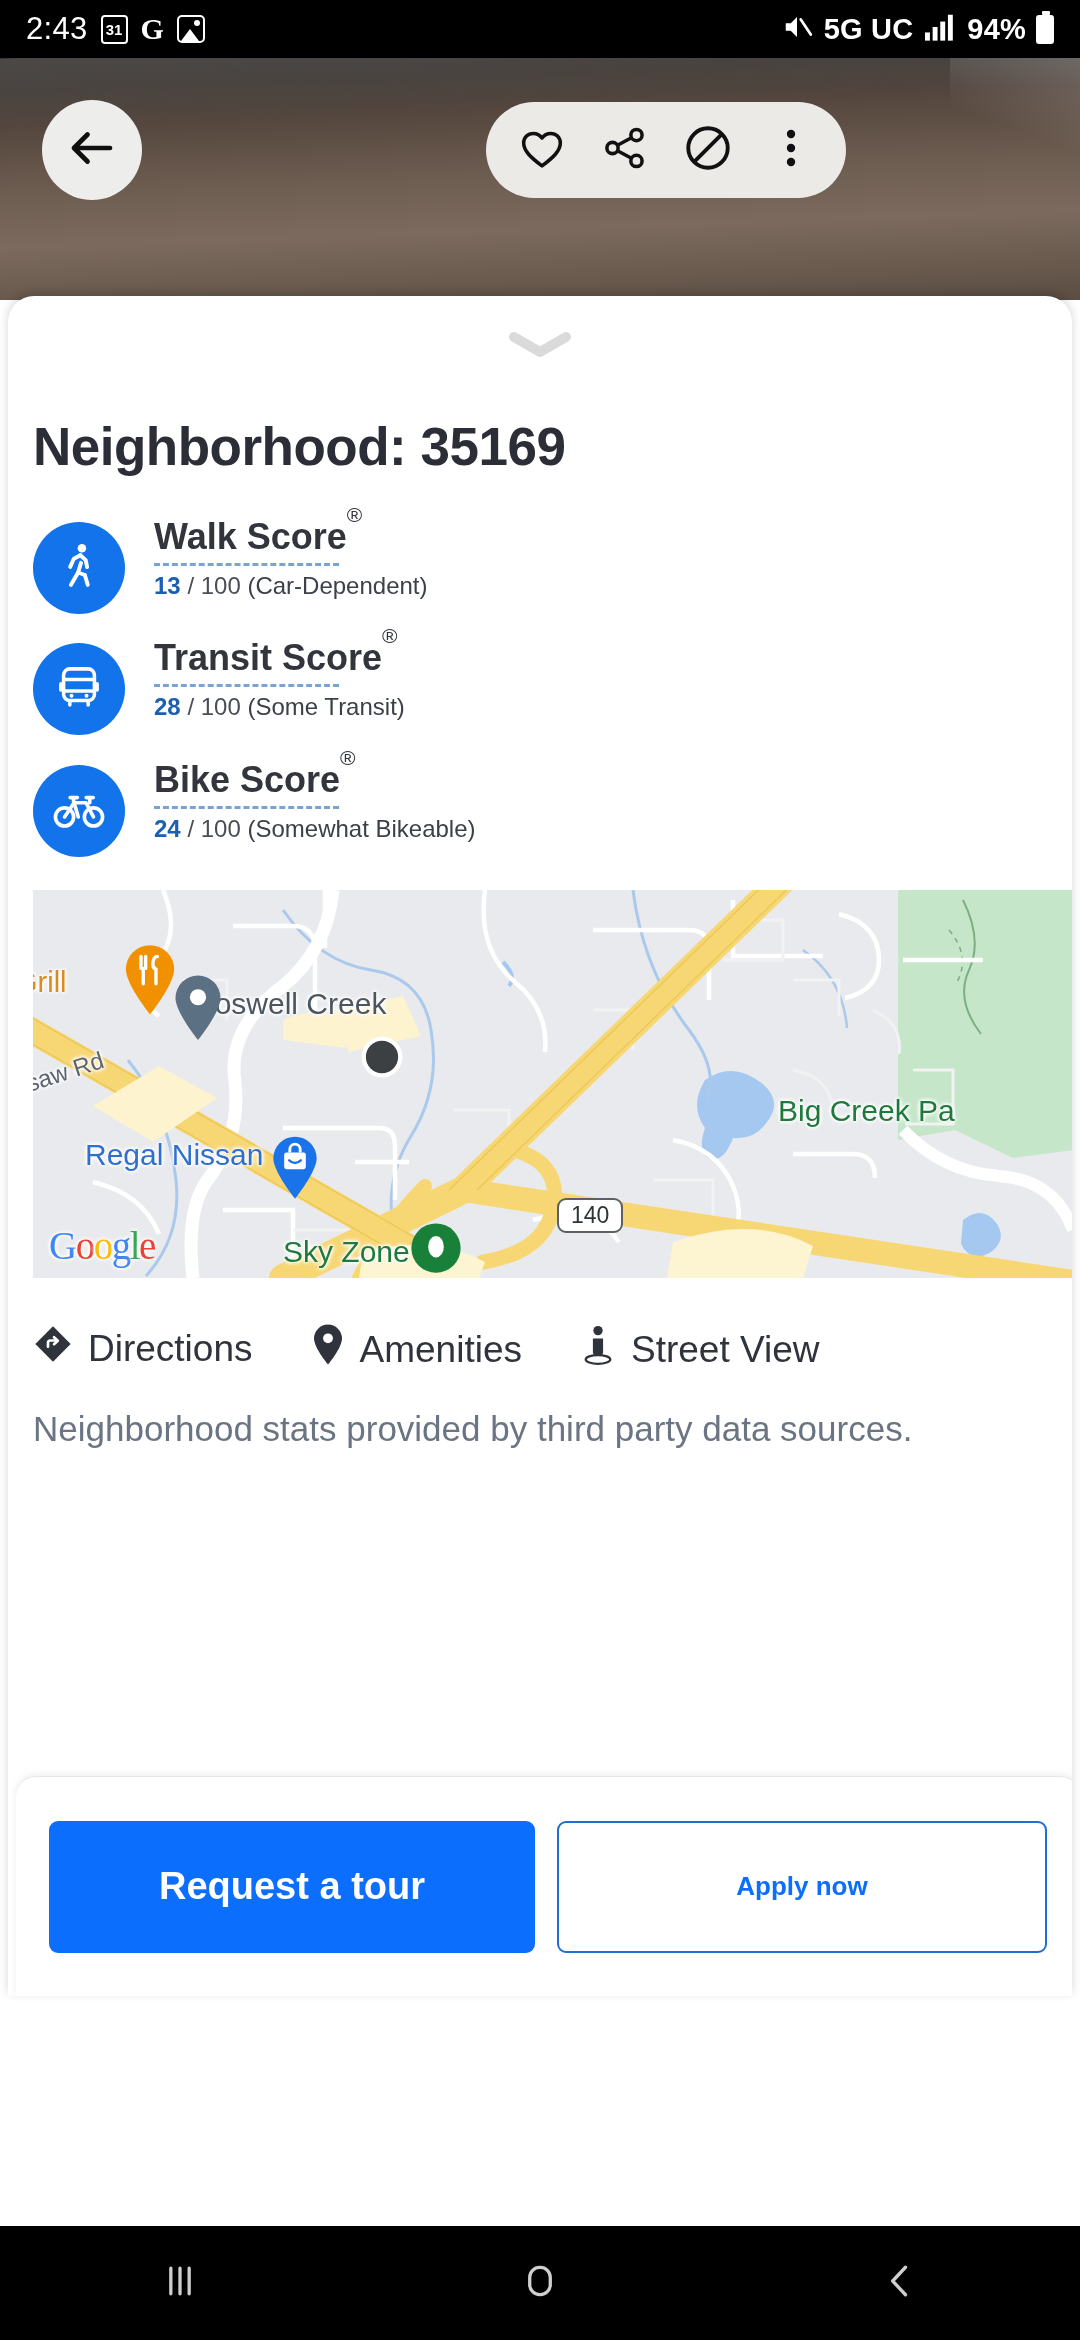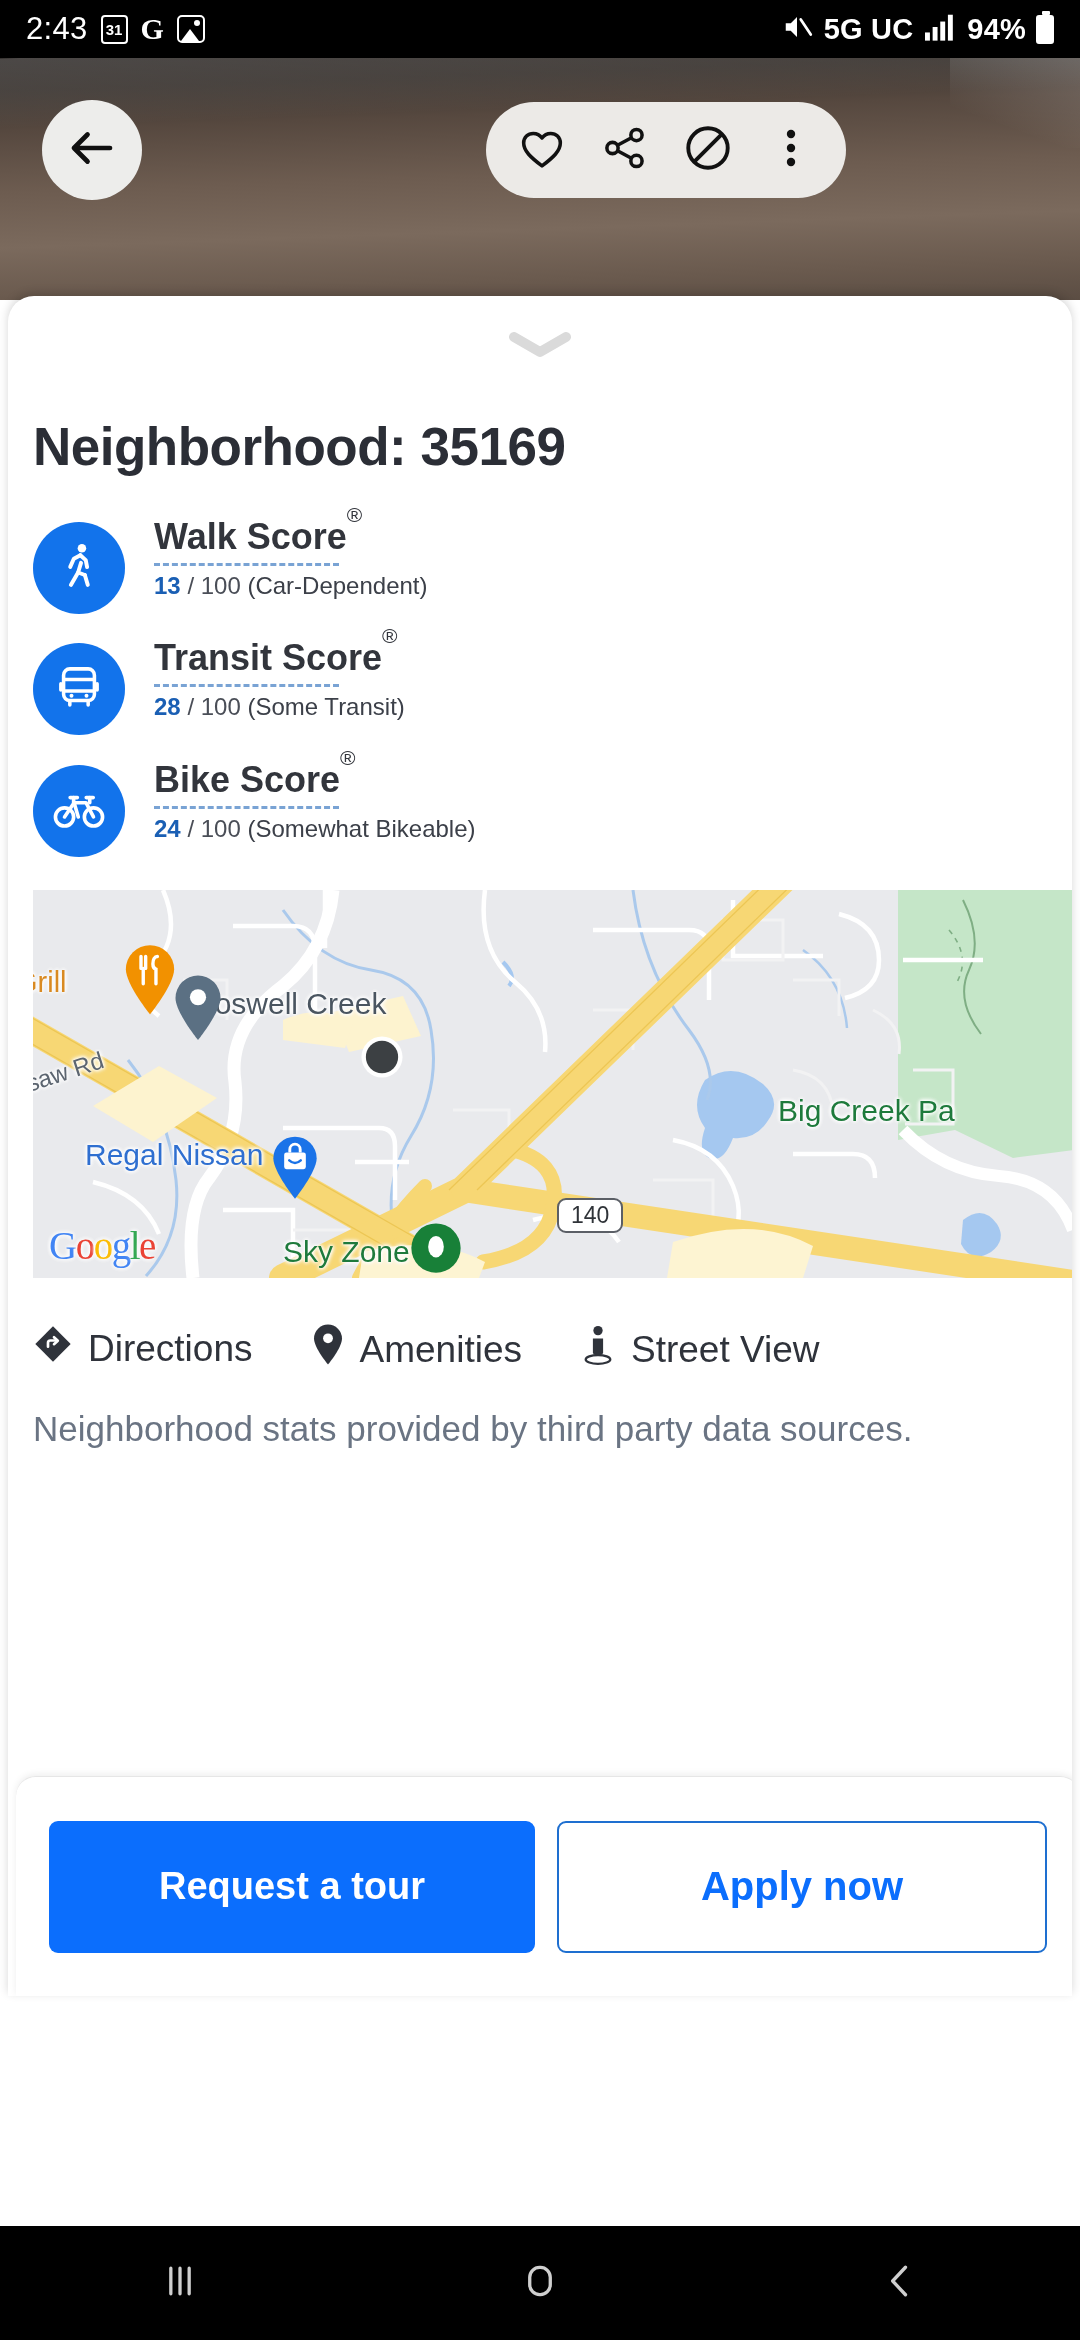--- a/index.html
+++ b/index.html
@@ -174,21 +174,21 @@
     box-shadow:0 -2px 7px rgba(0,0,0,.07);
     display:flex; align-items:center; gap:22px; padding:0 33px;
   }
   #request-tour-button{
     flex:1 1 0; height:132px; background:#0b6efd; border:none; border-radius:9px;
     color:#fff; font-size:38px; font-weight:700;
     font-family:"Liberation Sans",sans-serif; cursor:pointer;
   }
   #apply-now-button{
     flex:1 1 0; height:132px; background:#fff; border:2.5px solid #1e6fd0;
-    border-radius:9px; color:#0b6efd; font-size:40px; font-weight:700;
+    border-radius:9px; color:#0b6efd; font-size:26px; font-weight:700;
     font-family:"Liberation Sans",sans-serif; cursor:pointer;
   }
 
   
   #nav-bar{
     position:absolute; bottom:0; left:0; width:1080px; height:114px;
     background:#000; display:flex; align-items:center; justify-content:space-around;
   }
   .nav-btn{ width:120px; height:114px; display:flex; align-items:center; justify-content:center; }
 </style>

